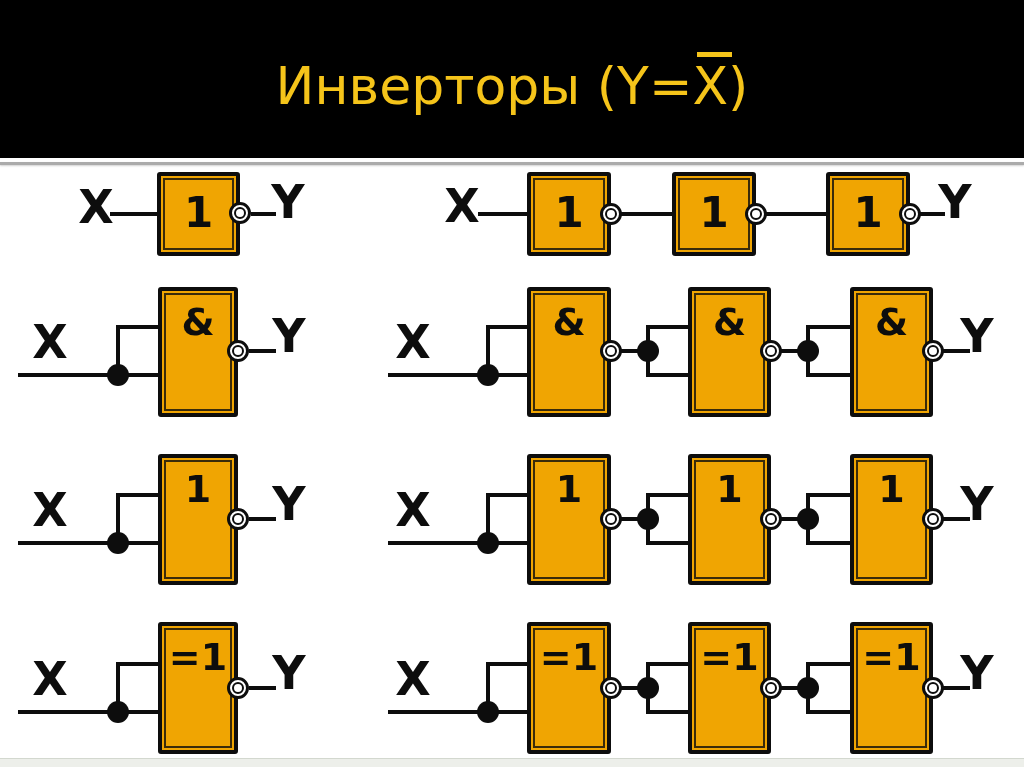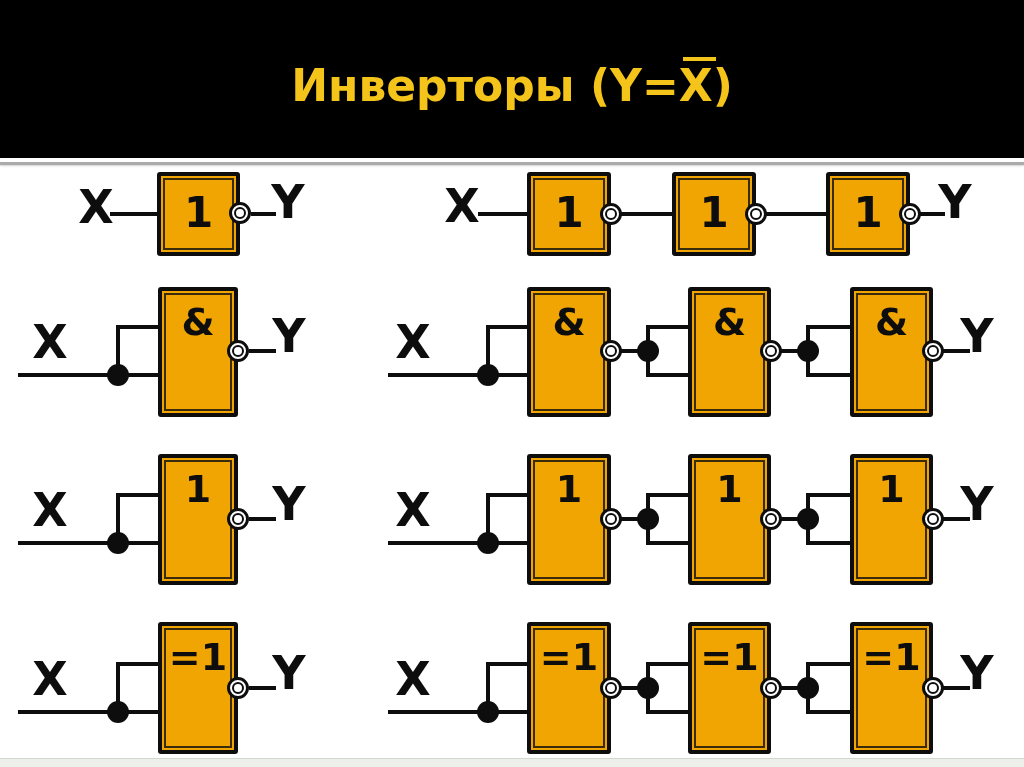--- a/index.html
+++ b/index.html
@@ -4,21 +4,21 @@
 <style>
   :root{
     --header-bg:#000000; --body-bg:#FFFFFF; --title-text:#F5C41A;
     --line:#0D0D0D; --gate-fill:#F0A502; --separator:#ABABAB; --footer-bg:#EDEFEA;
   }
   html,body{margin:0;padding:0;background:#333;}
   .slide{position:relative;width:1024px;height:767px;background:var(--body-bg);
     overflow:hidden;font-family:"DejaVu Sans","Liberation Sans",sans-serif;}
   .header{position:absolute;top:0;left:0;right:0;height:158px;background:var(--header-bg);
     display:flex;align-items:center;justify-content:center;}
-  .title{margin:16px;padding-top:14px;font-size:44px;font-weight:bold;color:var(--title-text);
+  .title{margin:16px;padding-top:14px;font-size:52px;font-weight:normal;color:var(--title-text);
     letter-spacing:0px;line-height:1;}
   .ovl{position:relative;display:inline-block;}
   .ovl::before{content:"";position:absolute;left:12%;right:-10%;top:-0.16em;height:0.10em;
     background:currentColor;}
   .separator{position:absolute;top:162px;left:0;right:0;height:3px;background:var(--separator);
     box-shadow:0 1px 2px rgba(0,0,0,0.18);}
   .footer-strip{position:absolute;left:0;right:0;bottom:0;height:8px;background:var(--footer-bg);
     border-top:1px solid #D3D8CF;}
   .diagram{position:absolute;inset:0;pointer-events:none;}
   .wire-h{position:absolute;height:4px;background:var(--line);}

